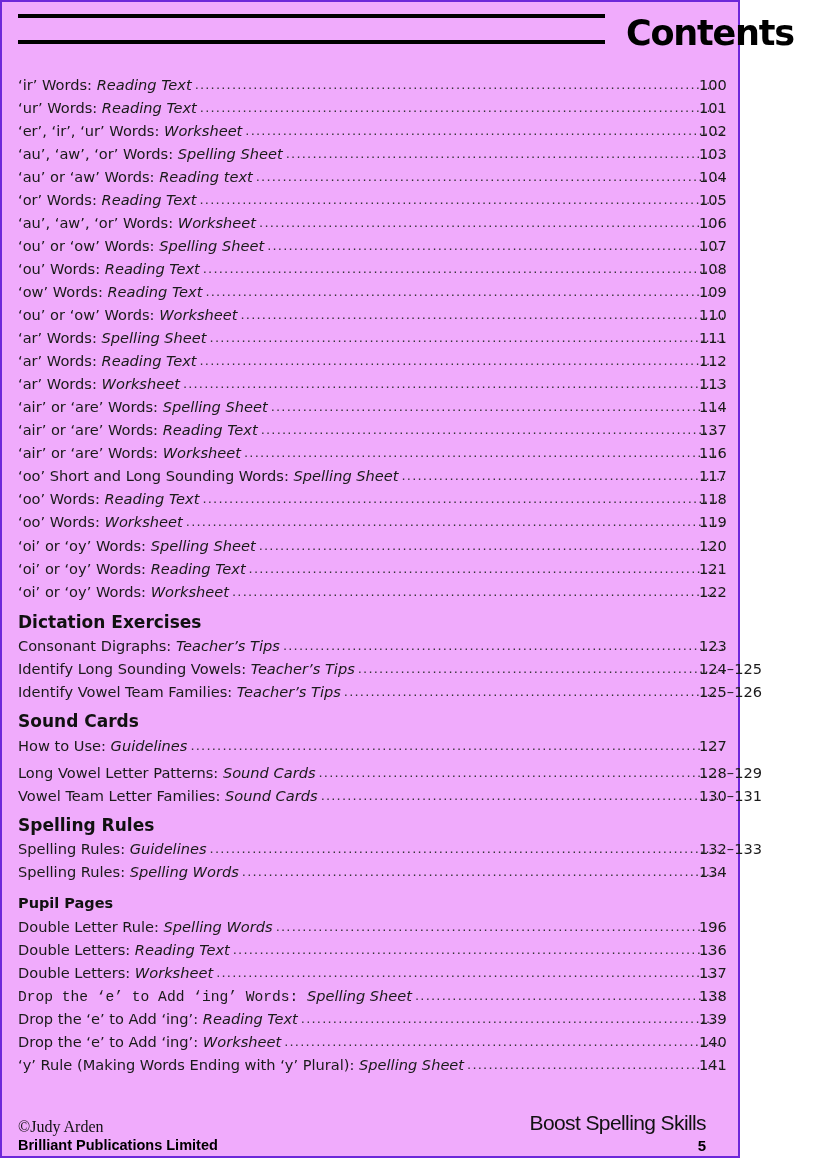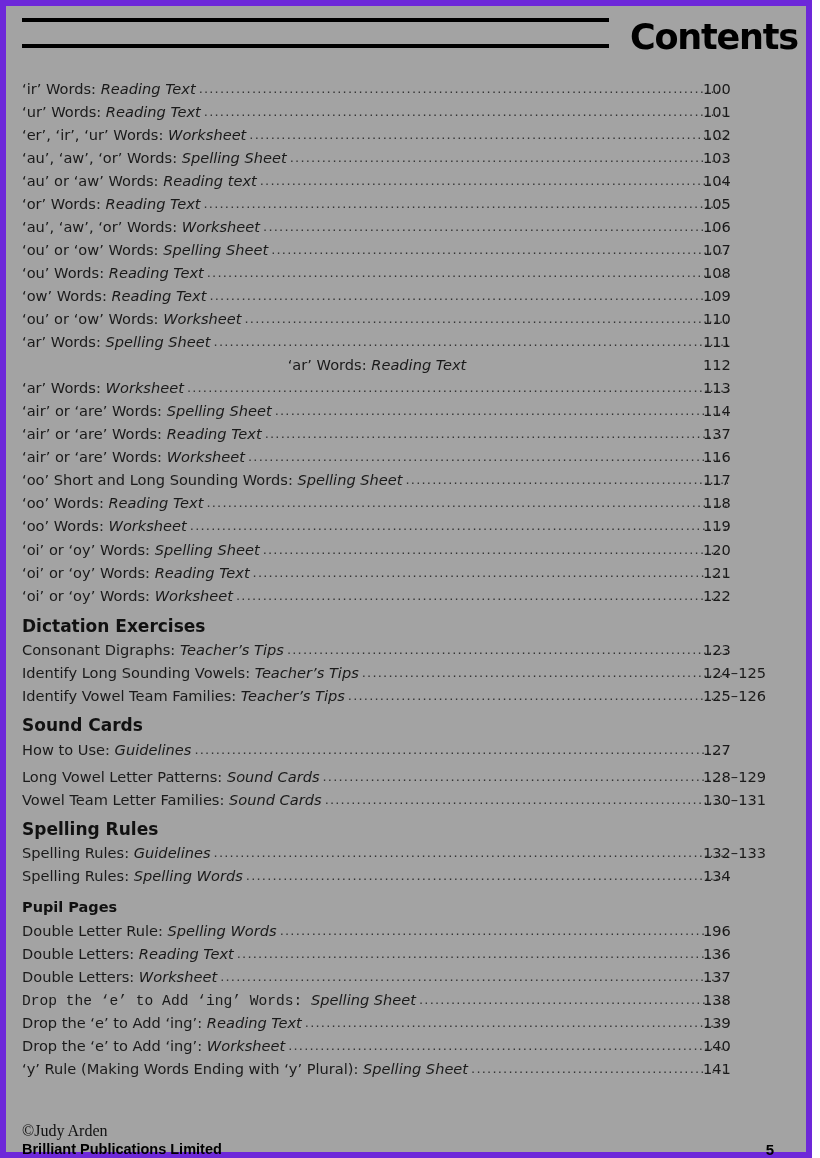--- a/index.html
+++ b/index.html
@@ -1,34 +1,34 @@
 <!DOCTYPE html>
 <html><head>
 <meta charset="utf-8">
 <style>
   html, body { margin: 0; padding: 0; background: #ffffff; }
   body { width: 820px; height: 1158px; position: relative; overflow: hidden; }
   .frame {
-    position: absolute; left: 0; top: 0; width: 812px; height: 1158px;
-    box-sizing: border-box; border: 6px solid #6d28d9; background: #a3a3a3;
+    position: absolute; left: 0; top: 0; width: 740px; height: 1158px;
+    box-sizing: border-box; border: 2px solid #6d28d9; background: #f0abfc;
   }
   .rule {
     position: absolute; left: 16px; width: 587px; height: 4px; background: #000;
   }
   .rule.r1 { top: 12px; }
   .rule.r2 { top: 38px; }
   .title {
     position: absolute; left: 624px; top: 6px;
     font-family: "DejaVu Sans", sans-serif; font-weight: bold;
     font-size: 35px; letter-spacing: -1.2px; color: #000; line-height: 50px;
   }
   .row {
     position: absolute; left: 16px; width: 710px; height: 20px;
     font-family: "DejaVu Sans", sans-serif; font-size: 14.6px; color: #1a1a1a;
-    line-height: 20px; white-space: nowrap; display: flex; align-items: center;
+    line-height: 20px; white-space: nowrap; display: flex; align-items: flex-start;
   }
   .row .lbl { flex: 0 0 auto; }
   .row .lbl i { font-style: italic; }
   .row .dots {
     flex: 1 1 auto; overflow: hidden; margin: 0 4px 0 3px;
     letter-spacing: 1.2px; color: #333; font-size: 13px;
   }
   .row .dots::before {
     content: "....................................................................................................................................................................................................................................";
   }
@@ -119,21 +119,21 @@
       <div class="row" style="top: 303px;">
         <span class="lbl"><span style="white-space: pre;">‘ou’ or ‘ow’ Words: </span><i>Worksheet</i></span>
         <span class="dots"></span>
         <span class="pg">110</span>
       </div>
       <div class="row" style="top: 326px;">
         <span class="lbl"><span style="white-space: pre;">‘ar’ Words: </span><i>Spelling Sheet</i></span>
         <span class="dots"></span>
         <span class="pg">111</span>
       </div>
-      <div class="row" style="top: 349px; flex-direction: column;">
+      <div class="row" style="top: 349px;">
         <span class="lbl"><span style="white-space: pre;">‘ar’ Words: </span><i>Reading Text</i></span>
         <span class="dots"></span>
         <span class="pg">112</span>
       </div>
       <div class="row" style="top: 372px;">
         <span class="lbl"><span style="white-space: pre;">‘ar’ Words: </span><i>Worksheet</i></span>
         <span class="dots"></span>
         <span class="pg">113</span>
       </div>
       <div class="row" style="top: 395px;">
@@ -257,14 +257,15 @@
       </div>
       <div class="row" style="top: 1053px;">
         <span class="lbl"><span style="white-space: pre;">‘y’ Rule (Making Words Ending with ‘y’ Plural): </span><i>Spelling Sheet</i></span>
         <span class="dots"></span>
         <span class="pg">141</span>
       </div>
     </div>
 
   <div class="copy">©Judy Arden</div>
   <div class="publisher">Brilliant Publications Limited</div>
+  <div class="booktitle">Boost Spelling Skills</div>
   <div class="pagenum">5</div>
 </div>
 
 </body></html>

